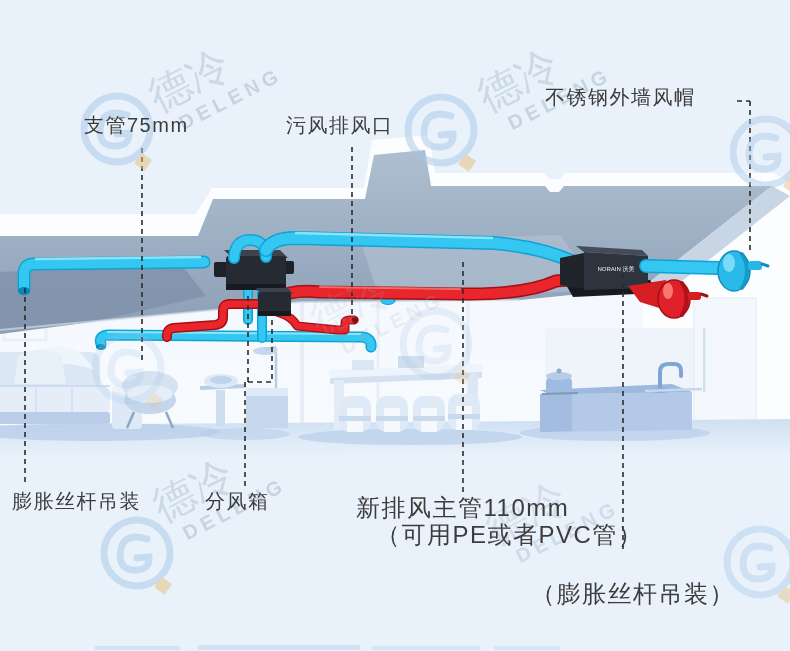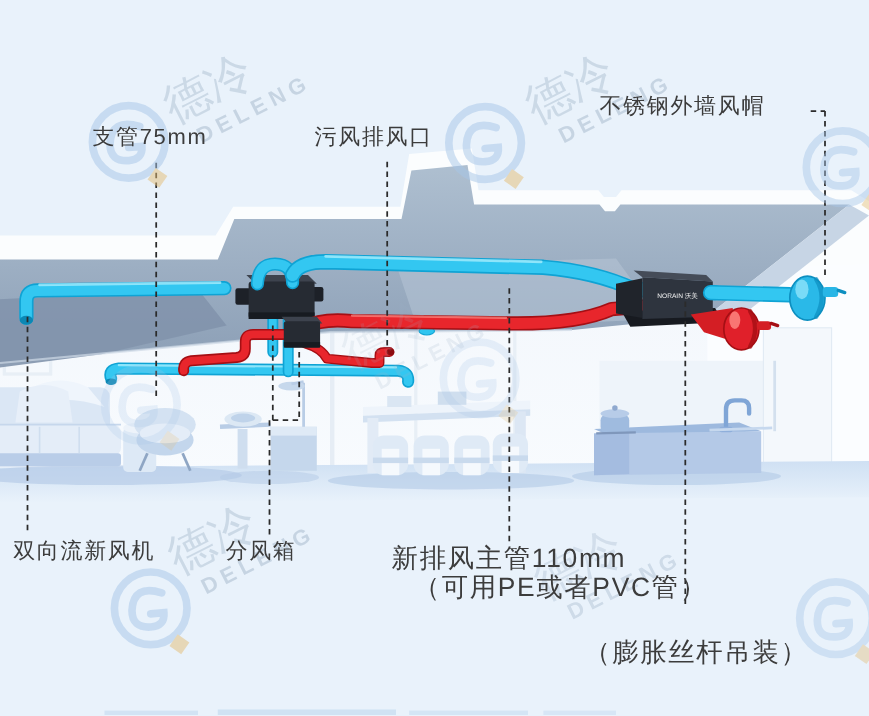--- a/index.html
+++ b/index.html
@@ -302,19 +302,19 @@
     <rect x="95" y="646" width="85" height="4" opacity="0.55"></rect>
     <rect x="198" y="645" width="162" height="5" opacity="0.6"></rect>
     <rect x="372" y="646" width="108" height="4" opacity="0.5"></rect>
     <rect x="494" y="646" width="66" height="4" opacity="0.45"></rect>
   </g>
 </svg>
 
 <div class="lbl" style="left:84px;top:113px;">支管75mm</div>
 <div class="lbl" style="left:286px;top:113px;">污风排风口</div>
 <div class="lbl" style="left:545px;top:85px;">不锈钢外墙风帽</div>
-<div class="lbl" style="left:12px;top:489px;">双向流新风机</div>
+<div class="lbl" style="left:12px;top:489px;">膨胀丝杆吊装</div>
 <div class="lbl" style="left:205px;top:489px;text-align:right;">分风箱</div>
 <div class="lbl small" style="left:356px;top:494px;">新排风主管110mm</div>
 <div class="lbl small" style="left:333px;top:521px;margin-left:43px;">（可用PE或者PVC管）</div>
 <div class="lbl small" style="left:531px;top:580px;">（膨胀丝杆吊装）</div>
 
 </div>
 
 </body></html>

